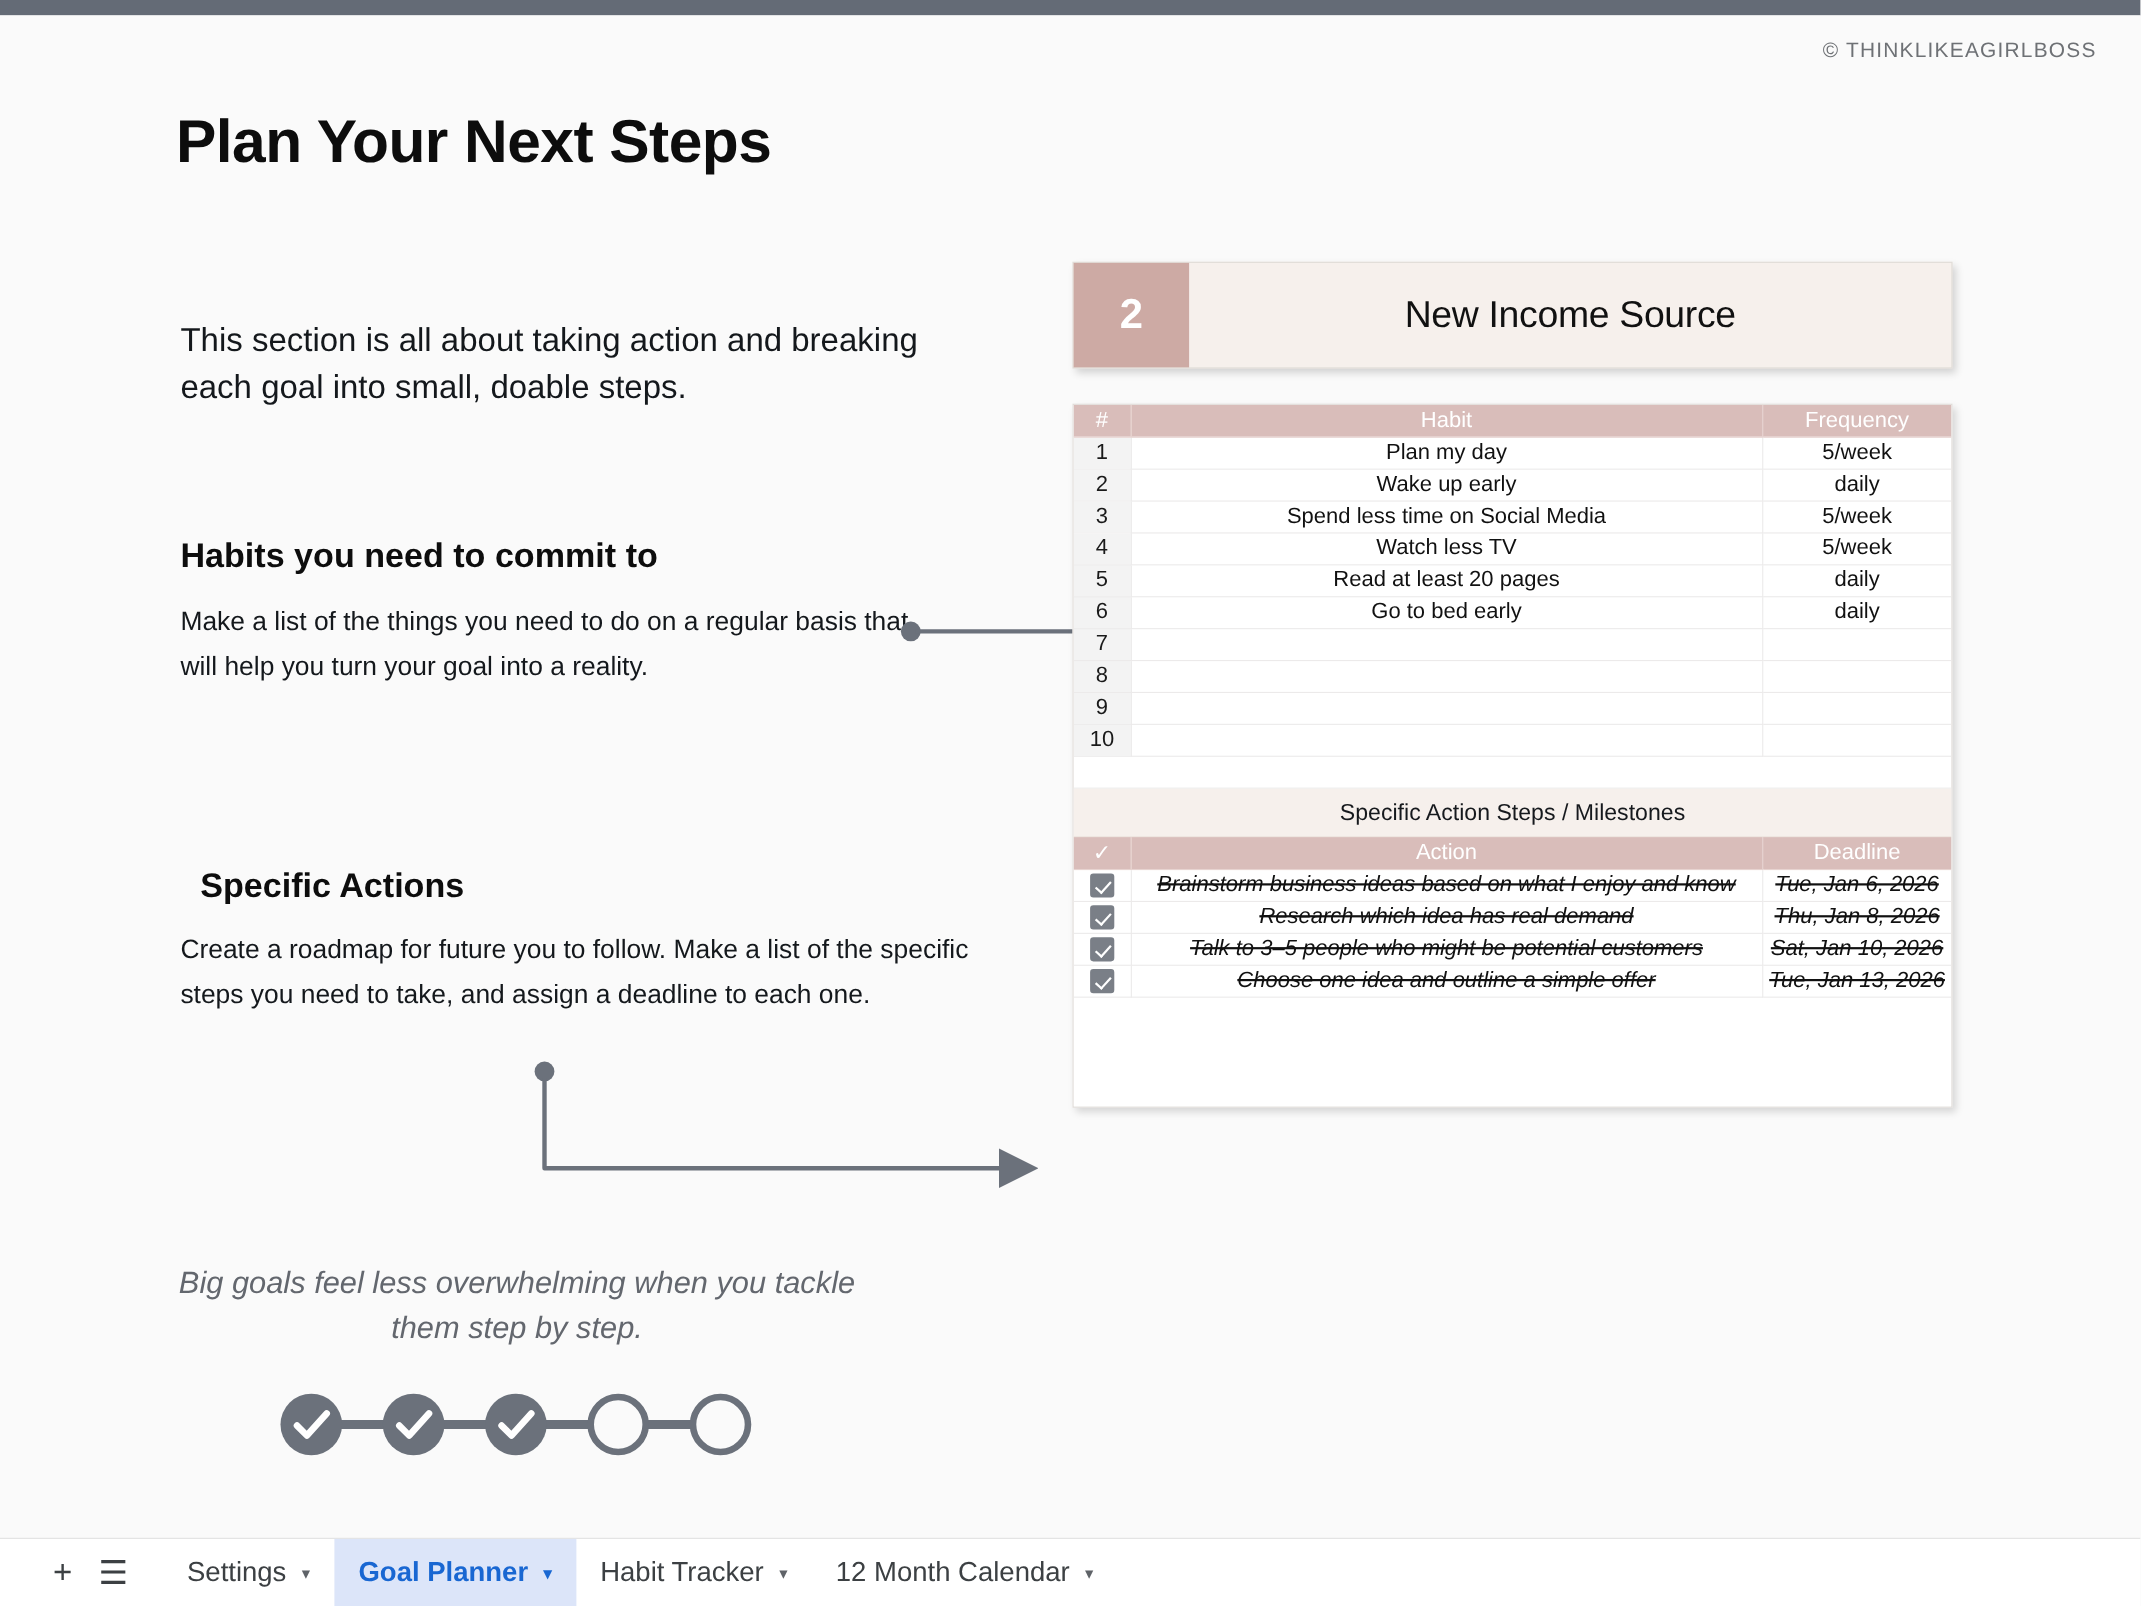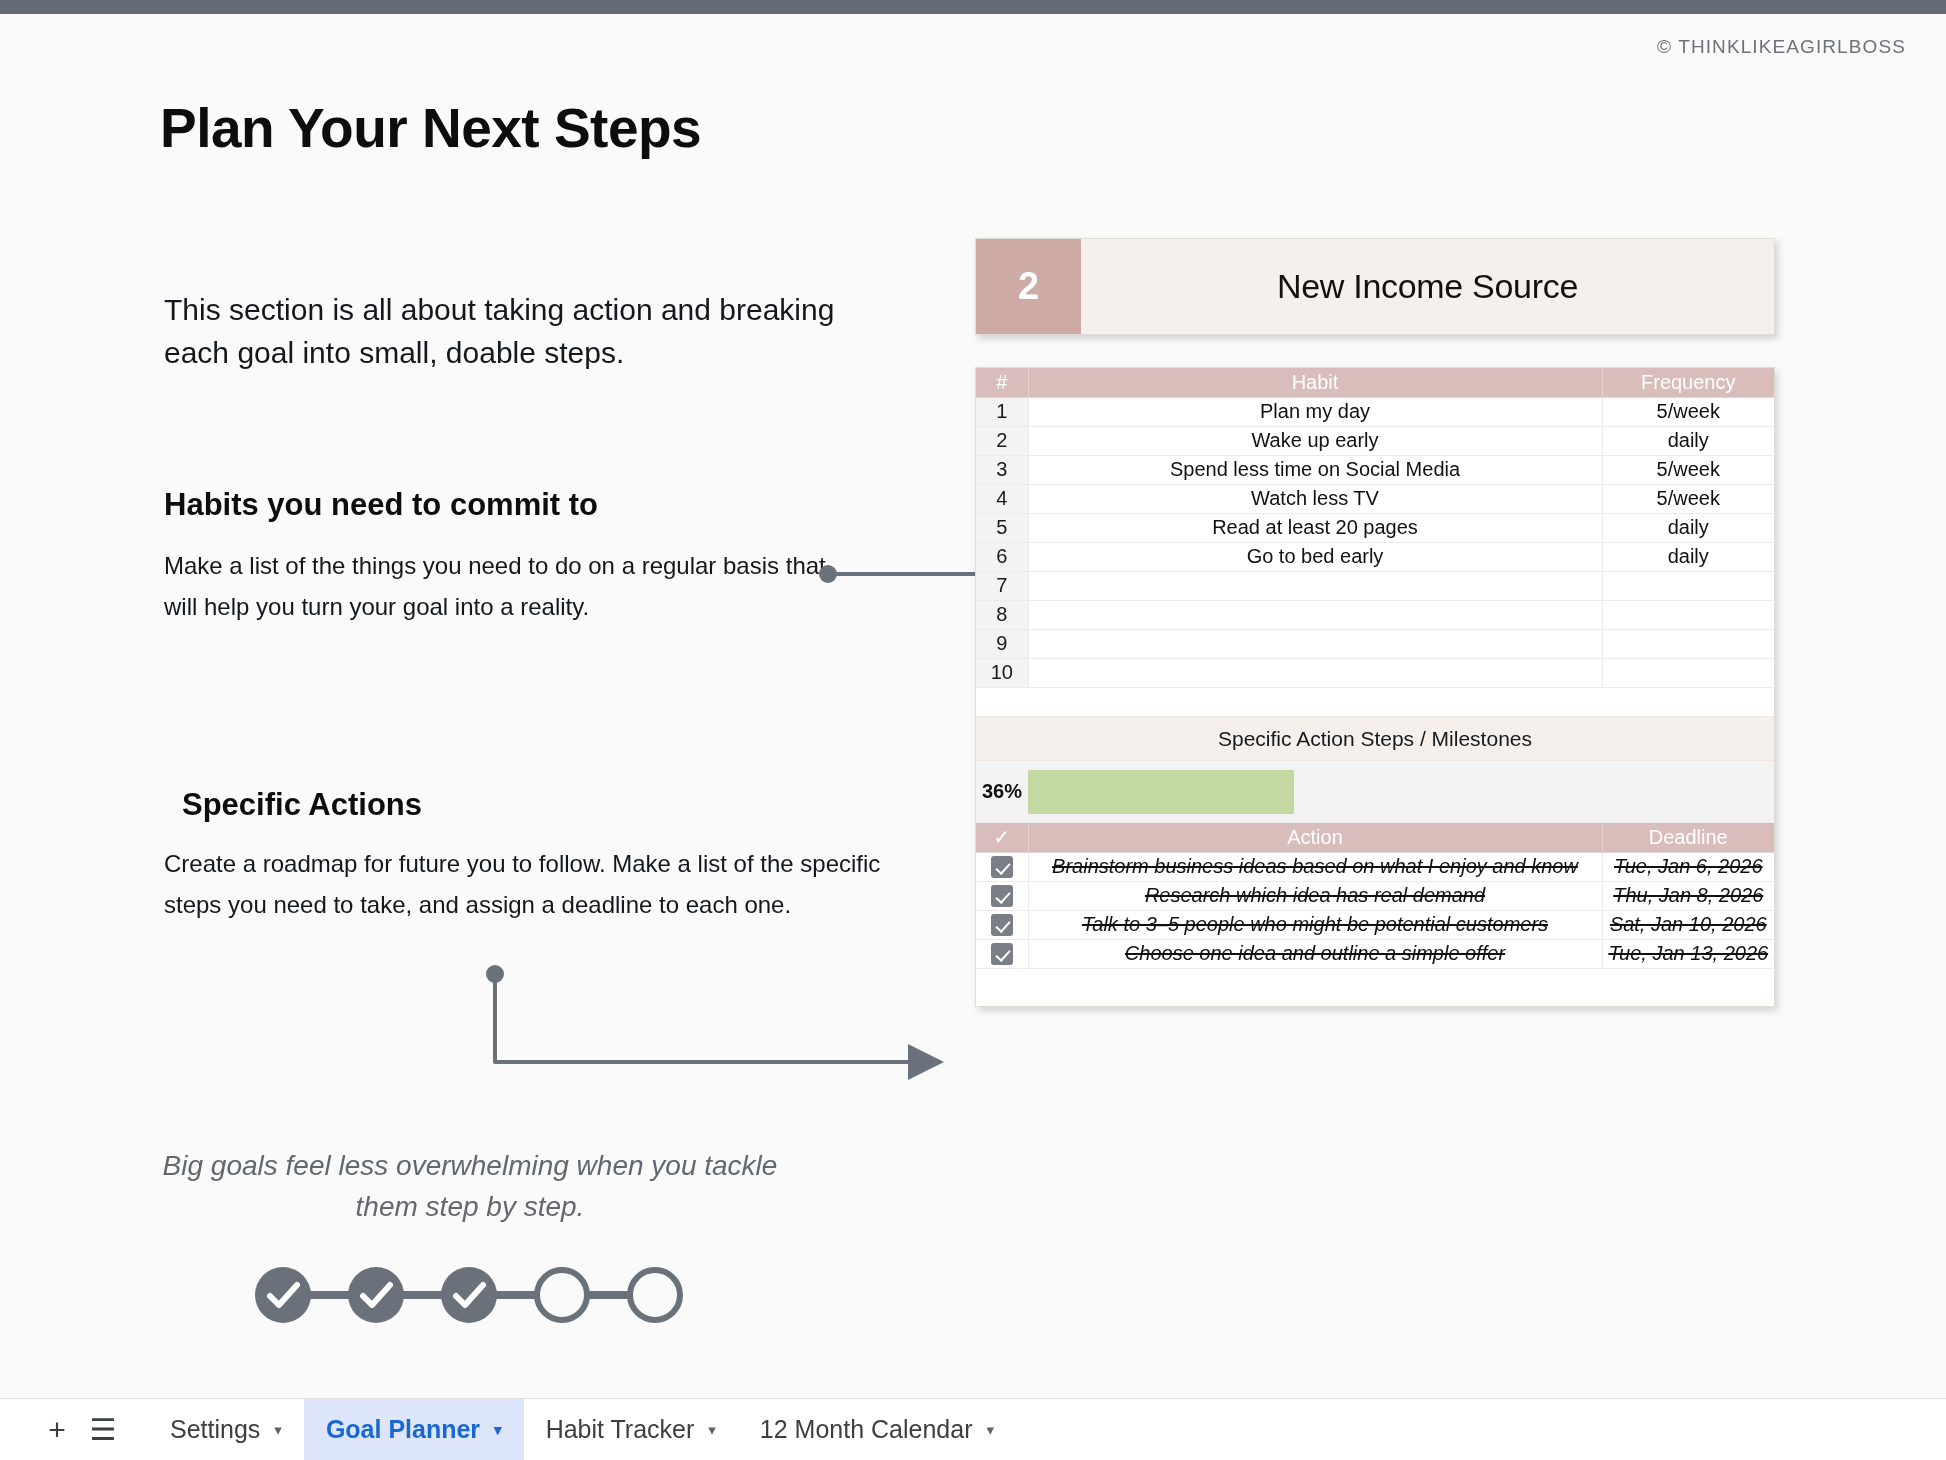--- a/index.html
+++ b/index.html
@@ -289,26 +289,20 @@
   <table class="gs">
     <tbody>
         <tr class="spacer-row">
           <td></td>
         </tr>
   </tbody>
     </table>
 
   <div class="band">Specific Action Steps / Milestones</div>
 
-  <div class="prog-wrap">
-    <div class="prog-pct">36%</div>
-    <div class="prog-track">
-      <div class="prog-fill" id="prog-fill" style="width: 36%;"></div>
-    </div>
-  </div>
 
   <table class="gs">
     <colgroup>
         <col class="col-chk">
         <col>
         <col class="col-dl">
       </colgroup>
     <thead>
       <tr>
         <th>✓</th>

